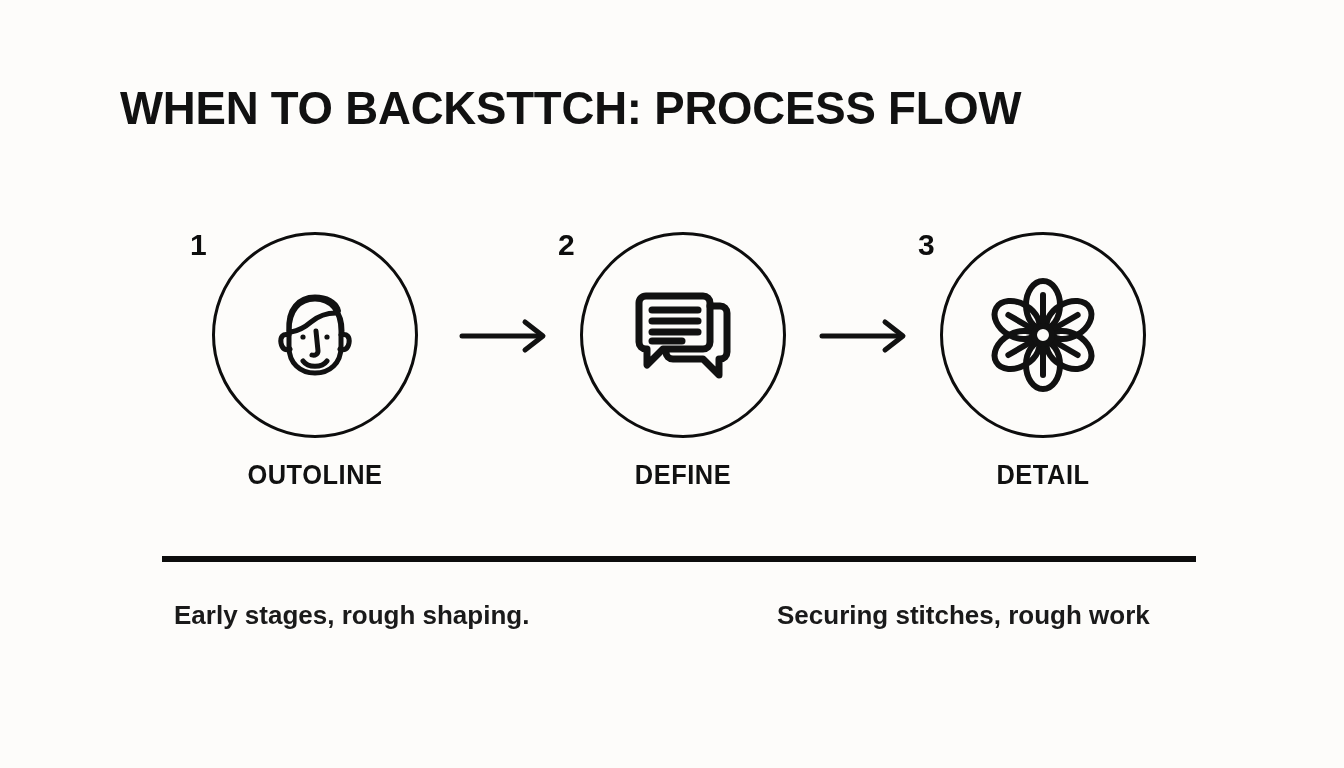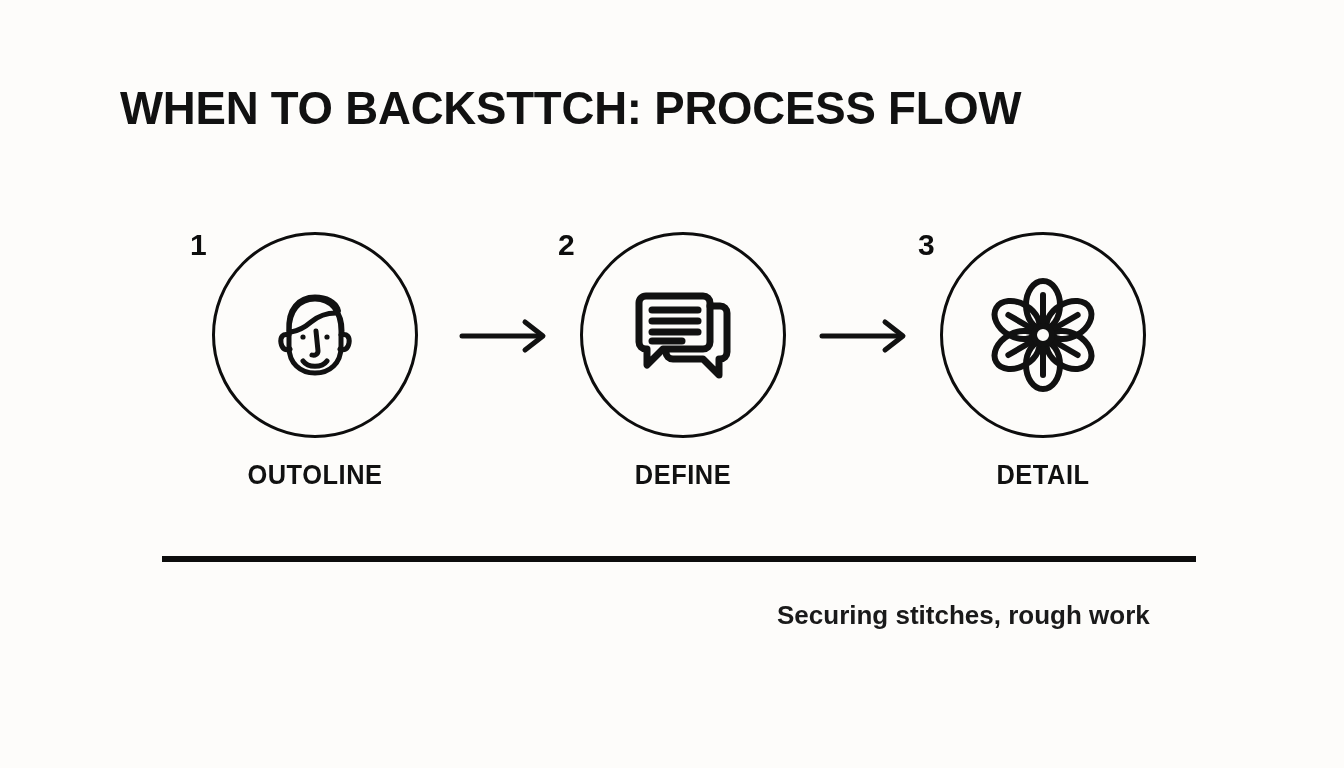--- a/index.html
+++ b/index.html
@@ -252,16 +252,17 @@
   <div class="arrow arrow-2">
     <svg width="96" height="36" viewBox="0 0 96 36" fill="none" stroke="#111111" stroke-width="5" stroke-linecap="round" stroke-linejoin="round">
       <line x1="3" y1="18" x2="82" y2="18"></line>
       <polyline points="66,4 84,18 66,32"></polyline>
     </svg>
   </div>
 
   <div class="divider"></div>
 
   <div class="footnotes">
+    <div class="footnote footnote-left">Early stages, rough shaping.</div>
     <div class="footnote footnote-right">Securing stitches, rough work</div>
   </div>
 
 </div>
 
 </body></html>

